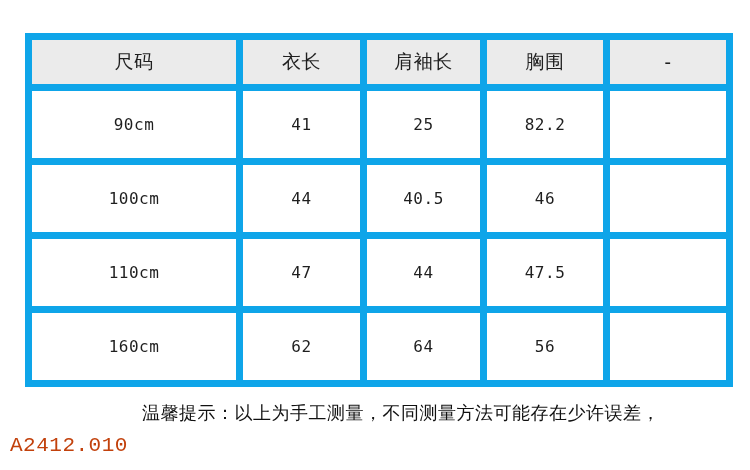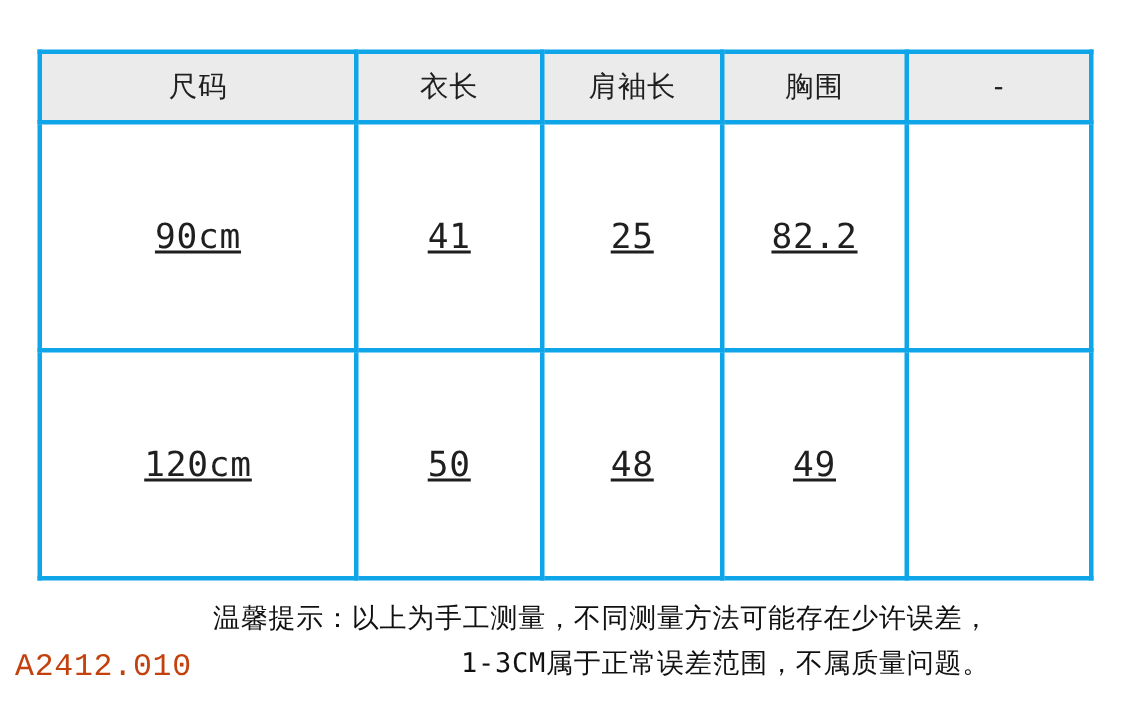--- a/index.html
+++ b/index.html
@@ -23,39 +23,38 @@
     position: absolute;
     left: 25px;
     top: 33px;
     width: 701px;
     height: 354px;
     border-collapse: collapse;
     table-layout: fixed;
   }
   table.size-chart th,
   table.size-chart td {
-    border: 3px solid #0ea5e9;
+    border: 7px solid #0ea5e9;
     text-align: center;
     vertical-align: middle;
     padding: 0;
     font-weight: normal;
     font-size: 18px;
     letter-spacing: 0.5px;
     margin-top: 28px;
   }
   table.size-chart thead th {
     background: #ebebeb;
     height: 44px;
     font-size: 19px;
   }
   table.size-chart tbody td {
     height: 38px;
     background: #ffffff;
-    font-size: 23px;
-    text-decoration: underline;
+    font-size: 16px;
   }
   col.c1 { width: 211px; }
   col.c2 { width: 124px; }
   col.c3 { width: 120px; }
   col.c4 { width: 123px; }
   col.c5 { width: 123px; }
   .notice {
     position: absolute;
     left: 0;
     top: 398px;
@@ -100,29 +99,42 @@
     </thead>
     <tbody>
       <tr>
         <td>90cm</td>
         <td>41</td>
         <td>25</td>
         <td>82.2</td>
         <td></td>
       </tr>
       <tr>
-        <td>120cm</td>
-        <td>50</td>
-        <td>48</td>
-        <td>49</td>
+        <td>100cm</td>
+        <td>44</td>
+        <td>40.5</td>
+        <td>46</td>
+        <td></td>
+      </tr>
+      <tr>
+        <td>110cm</td>
+        <td>47</td>
+        <td>44</td>
+        <td>47.5</td>
+        <td></td>
+      </tr>
+      <tr>
+        <td>160cm</td>
+        <td>62</td>
+        <td>64</td>
+        <td>56</td>
         <td></td>
       </tr>
     </tbody>
   </table>
 
   <div class="notice">
     <div>温馨提示：以上为手工测量，不同测量方法可能存在少许误差，</div>
-    <div>1-3CM属于正常误差范围，不属质量问题。</div>
   </div>
 
   <div class="product-code">A2412.010</div>
 
 </div>
 
 </body></html>

